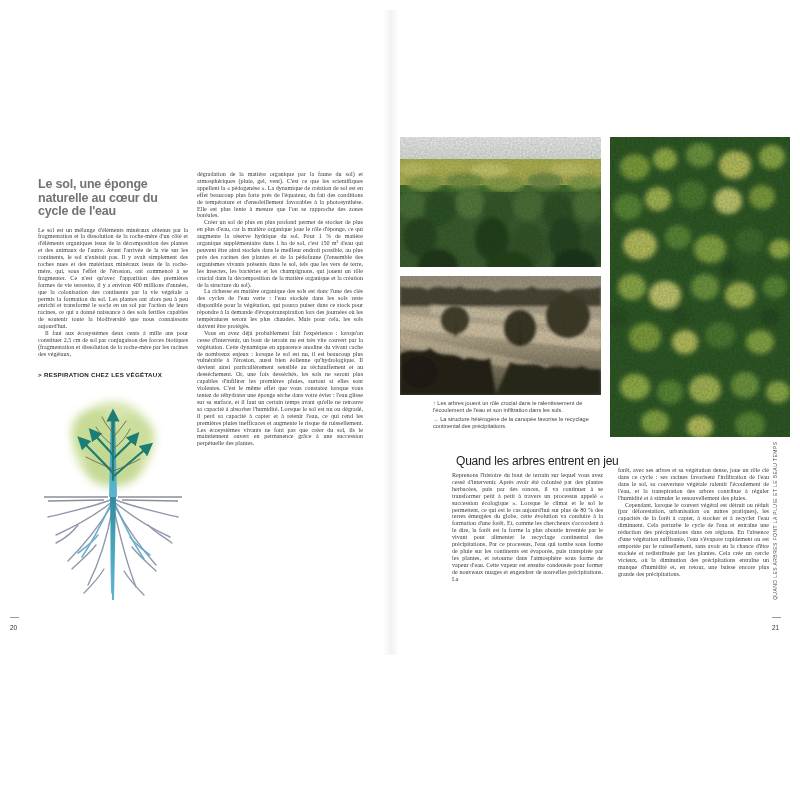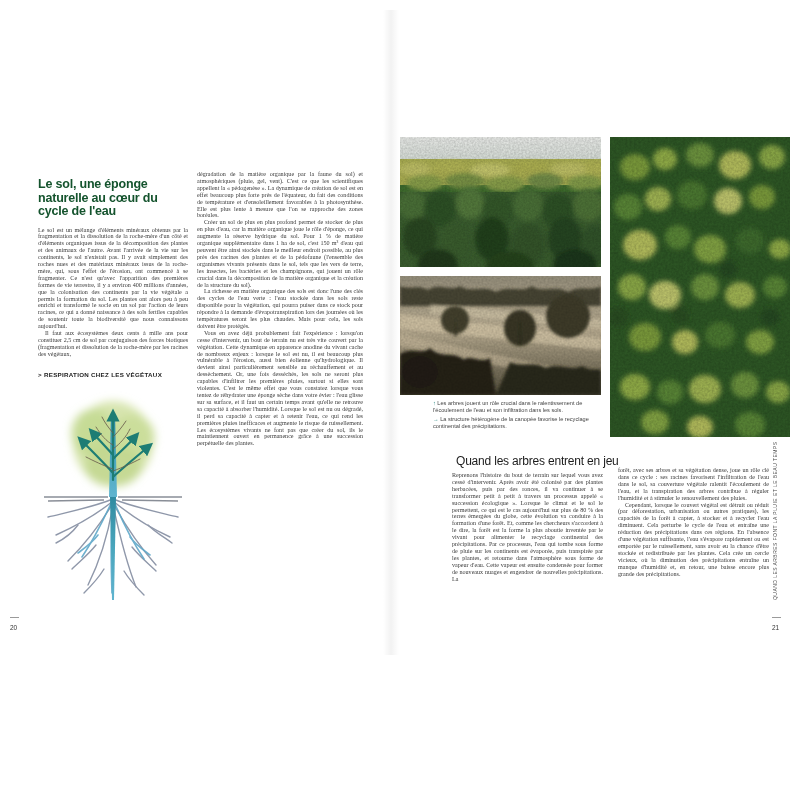--- a/index.html
+++ b/index.html
@@ -11,21 +11,21 @@
   .spread{position:absolute;inset:0;background:#fff;}
   .gutter{
     position:absolute;left:383px;top:10px;width:16px;height:645px;
     background:linear-gradient(to right, rgba(0,0,0,0) 0%, rgba(0,0,0,0.05) 50%, rgba(0,0,0,0) 100%);
     pointer-events:none;
   }
   
   .col1{position:absolute;left:38px;top:178px;width:150px;}
   .col1 h2{
     margin:0;font-family:"Liberation Sans", sans-serif;font-weight:bold;
-    font-size:12.5px;line-height:13.5px;color:#14532d;letter-spacing:-0.2px;
+    font-size:12.5px;line-height:13.5px;color:#737373;letter-spacing:-0.2px;
   }
   .bodytext{font-size:6.1px;line-height:6.9px;text-align:justify;color:#3a3a3a;}
   .bodytext p{margin:0;}
   .bodytext p + p{text-indent:7px;}
   .col1 .bodytext{margin-top:8px;}
   .subhead{
     margin-top:13px;font-family:"Liberation Sans", sans-serif;font-weight:bold;
     font-size:6.2px;letter-spacing:0.3px;color:#222;
   }
   .illus{margin-top:7px;width:150px;height:222px;}

